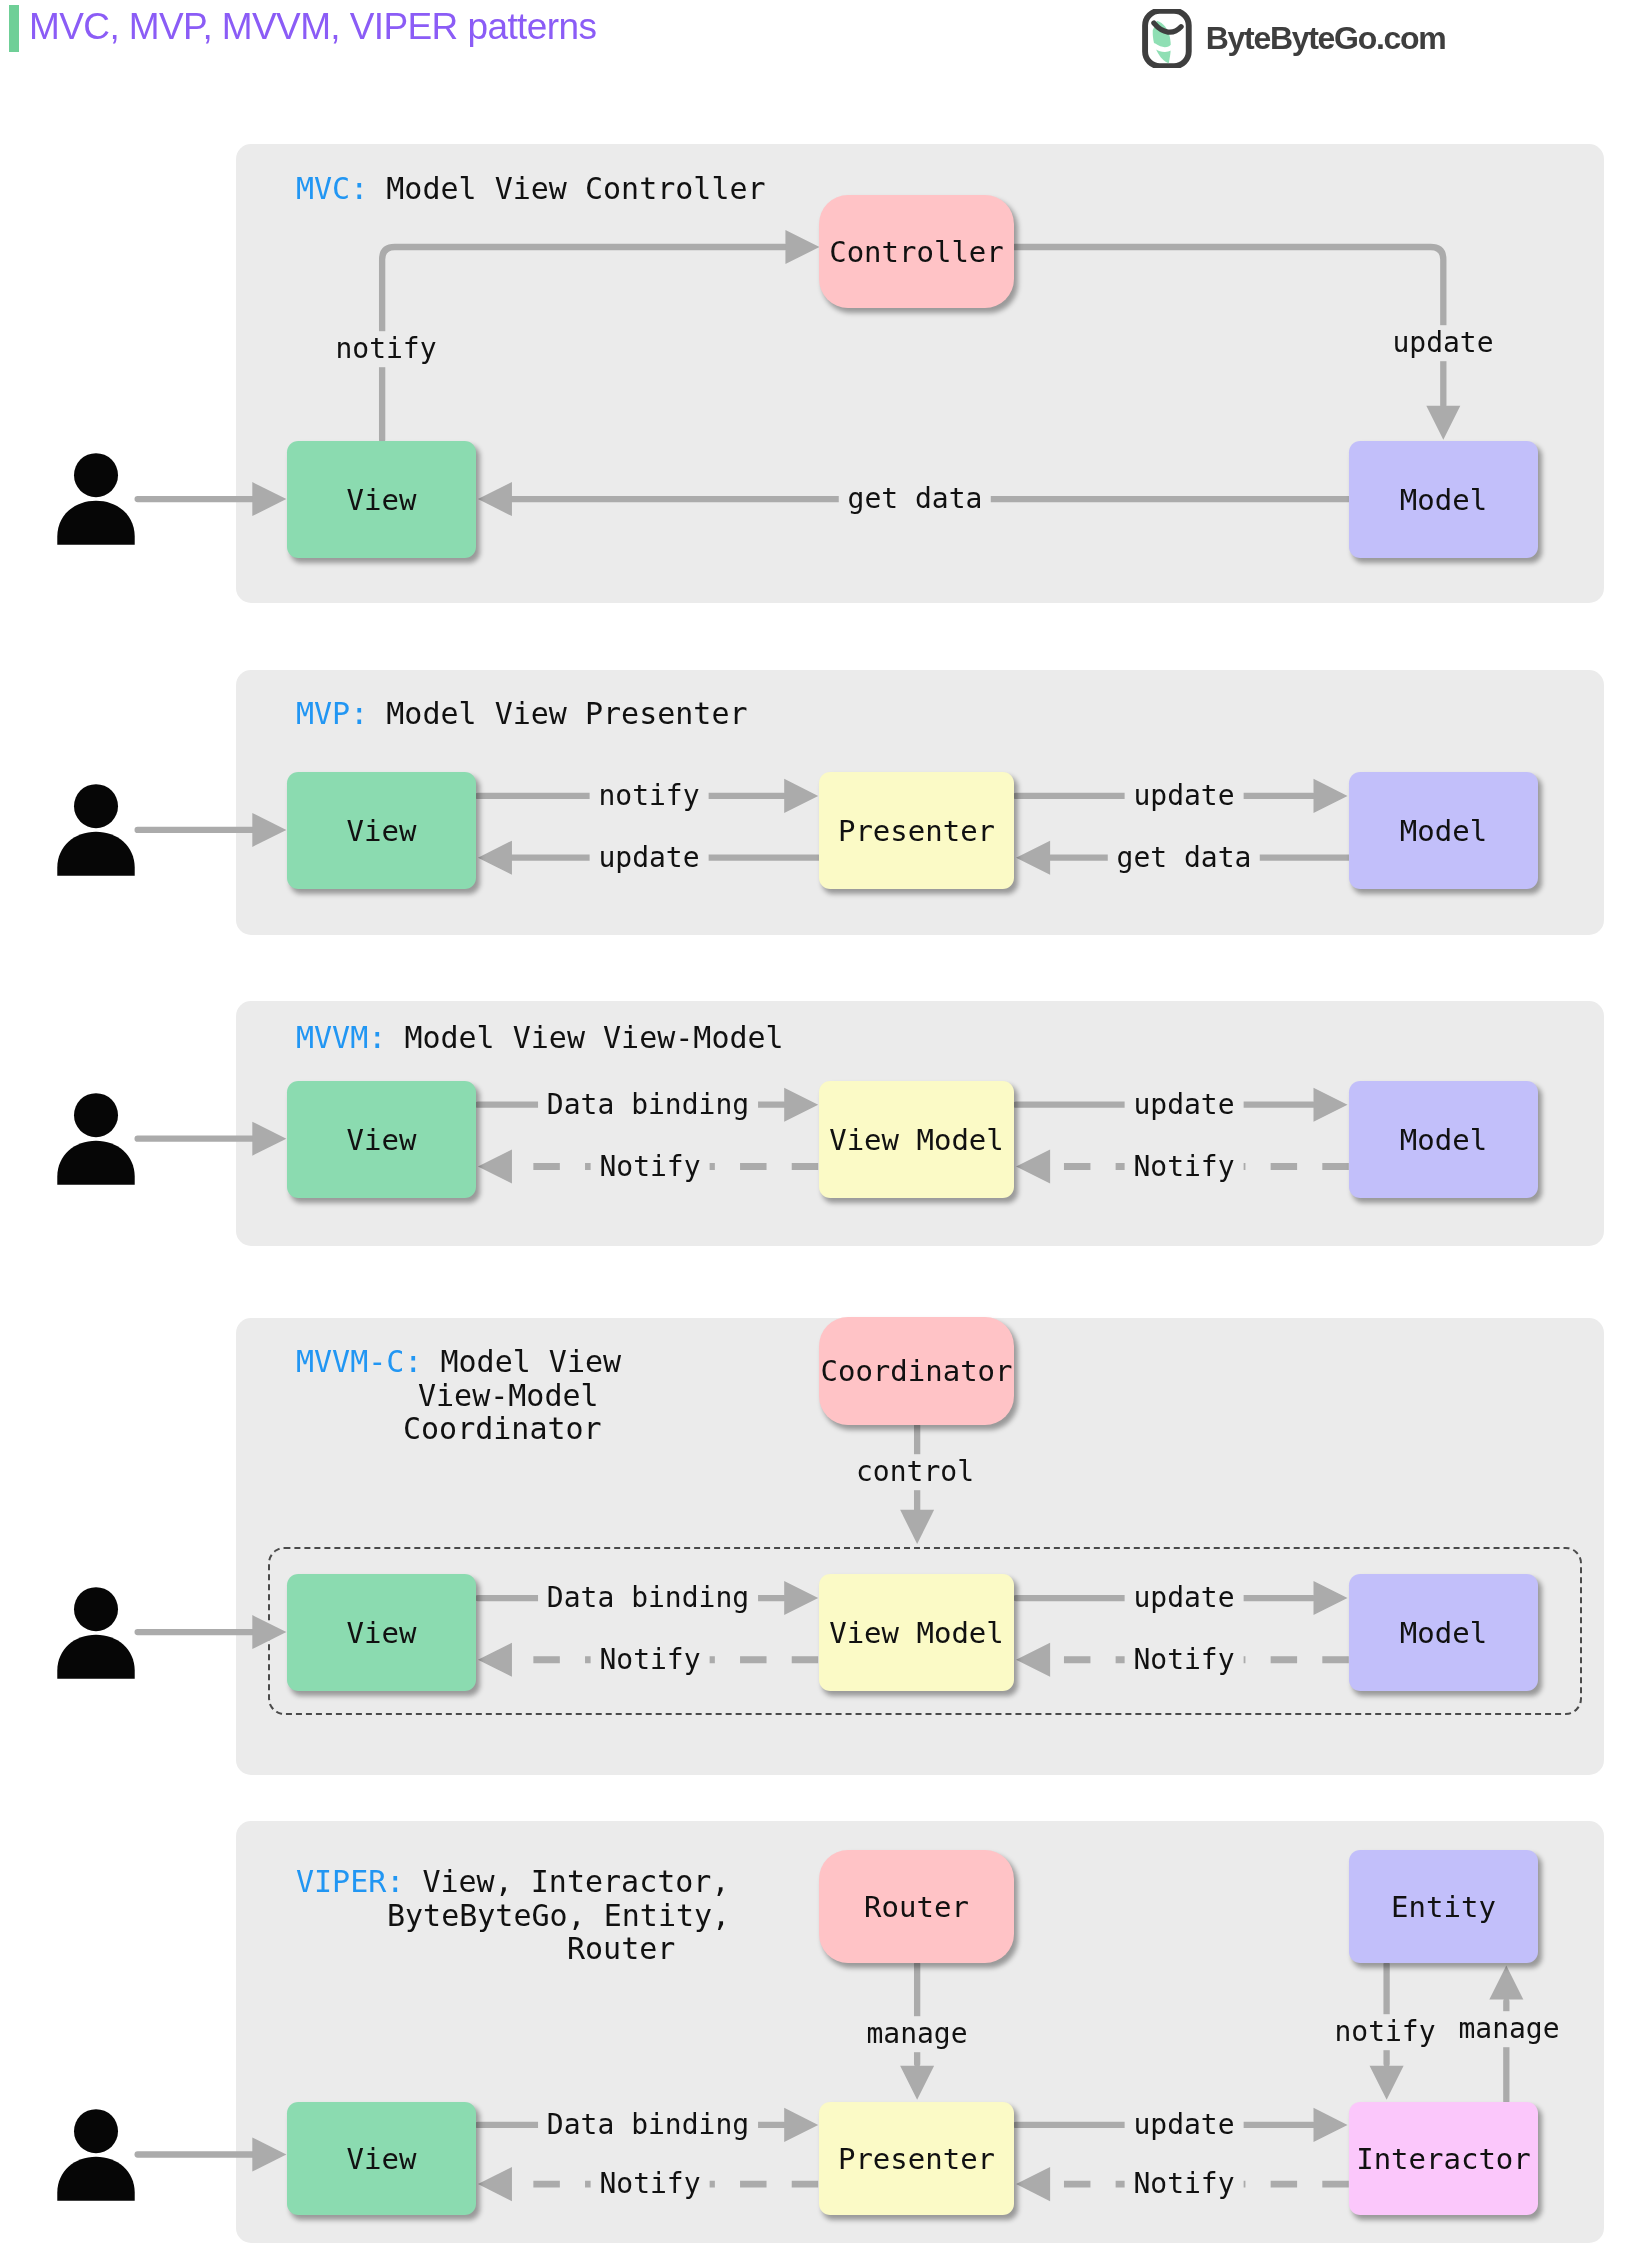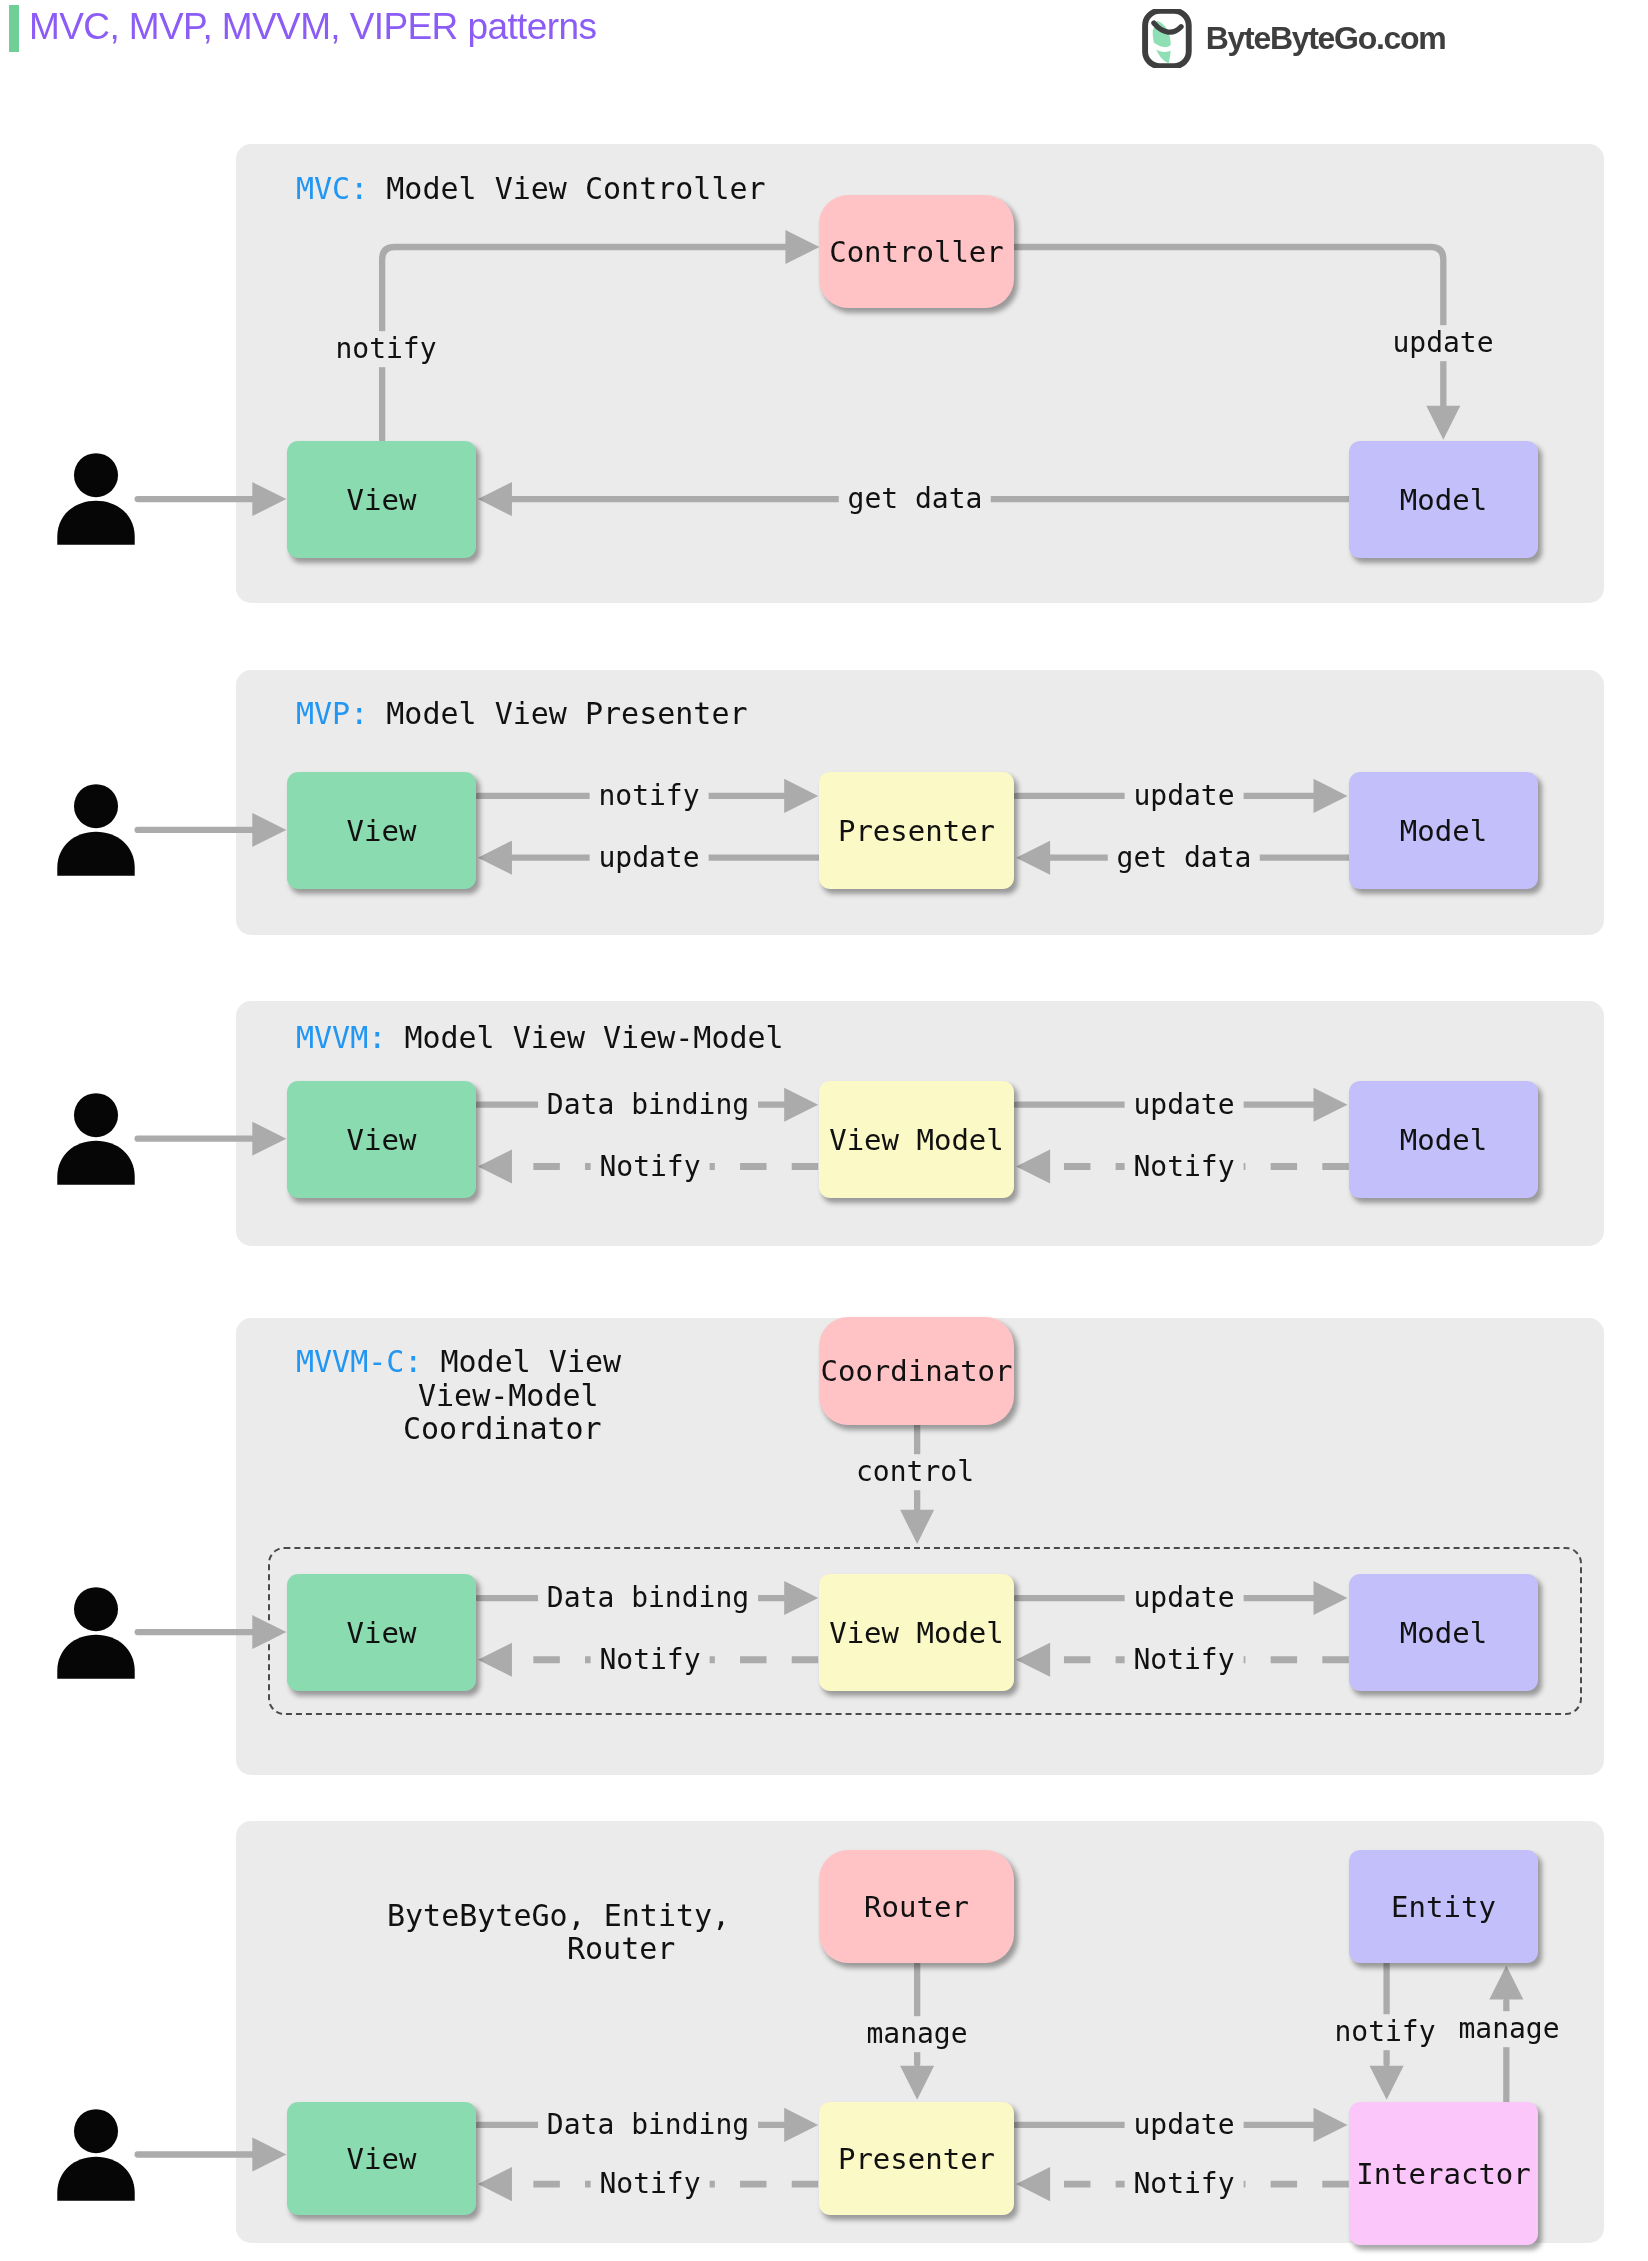--- a/index.html
+++ b/index.html
@@ -210,27 +210,31 @@
   <span class="elabel" style="left:915px; top:1472px;">control</span>
   <span class="elabel" style="left:648px; top:1598px;">Data binding</span>
   <span class="elabel" style="left:1184px; top:1598px;">update</span>
   <span class="elabel" style="left:650px; top:1660px;">Notify</span>
   <span class="elabel" style="left:1184px; top:1660px;">Notify</span>
   <svg class="person" style="top:1586px;" viewBox="0 0 100 105">
     <circle cx="50" cy="26" r="25" fill="#060606"></circle>
     <path d="M6,105 L6,96 C6,71 26,55 50,55 C74,55 94,71 94,96 L94,105 Z" fill="#060606"></path>
   </svg>
 
+  <div class="plabel" style="left:296px; top:1864px;">
+    <span class="tag">VIPER:</span>
+    <span>View, Interactor,</span>
+  </div>
   <div class="plabel" style="left:387px; top:1898px;">ByteByteGo, Entity,</div>
   <div class="plabel" style="left:567px; top:1931px;">Router</div>
   <div class="node pink" style="left:819px; top:1850px; width:195px; height:113px;">Router</div>
   <div class="node purple" style="left:1349px; top:1850px; width:189px; height:113px;">Entity</div>
   <div class="node green" style="left:287px;  top:2102px; width:189px; height:113px;">View</div>
   <div class="node yellow" style="left:819px; top:2102px; width:195px; height:113px;">Presenter</div>
-  <div class="node magenta" style="left:1349px; top:2102px; width:189px; height:143px;">Interactor</div>
+  <div class="node magenta" style="left:1349px; top:2102px; width:189px; height:113px;">Interactor</div>
   <span class="elabel" style="left:917px; top:2034px;">manage</span>
   <span class="elabel" style="left:1385px; top:2032px;">notify</span>
   <span class="elabel" style="left:1509px; top:2029px;">manage</span>
   <span class="elabel" style="left:648px; top:2125px;">Data binding</span>
   <span class="elabel" style="left:1184px; top:2125px;">update</span>
   <span class="elabel" style="left:650px; top:2184px;">Notify</span>
   <span class="elabel" style="left:1184px; top:2184px;">Notify</span>
   <svg class="person" style="top:2108px;" viewBox="0 0 100 105">
     <circle cx="50" cy="26" r="25" fill="#060606"></circle>
     <path d="M6,105 L6,96 C6,71 26,55 50,55 C74,55 94,71 94,96 L94,105 Z" fill="#060606"></path>

